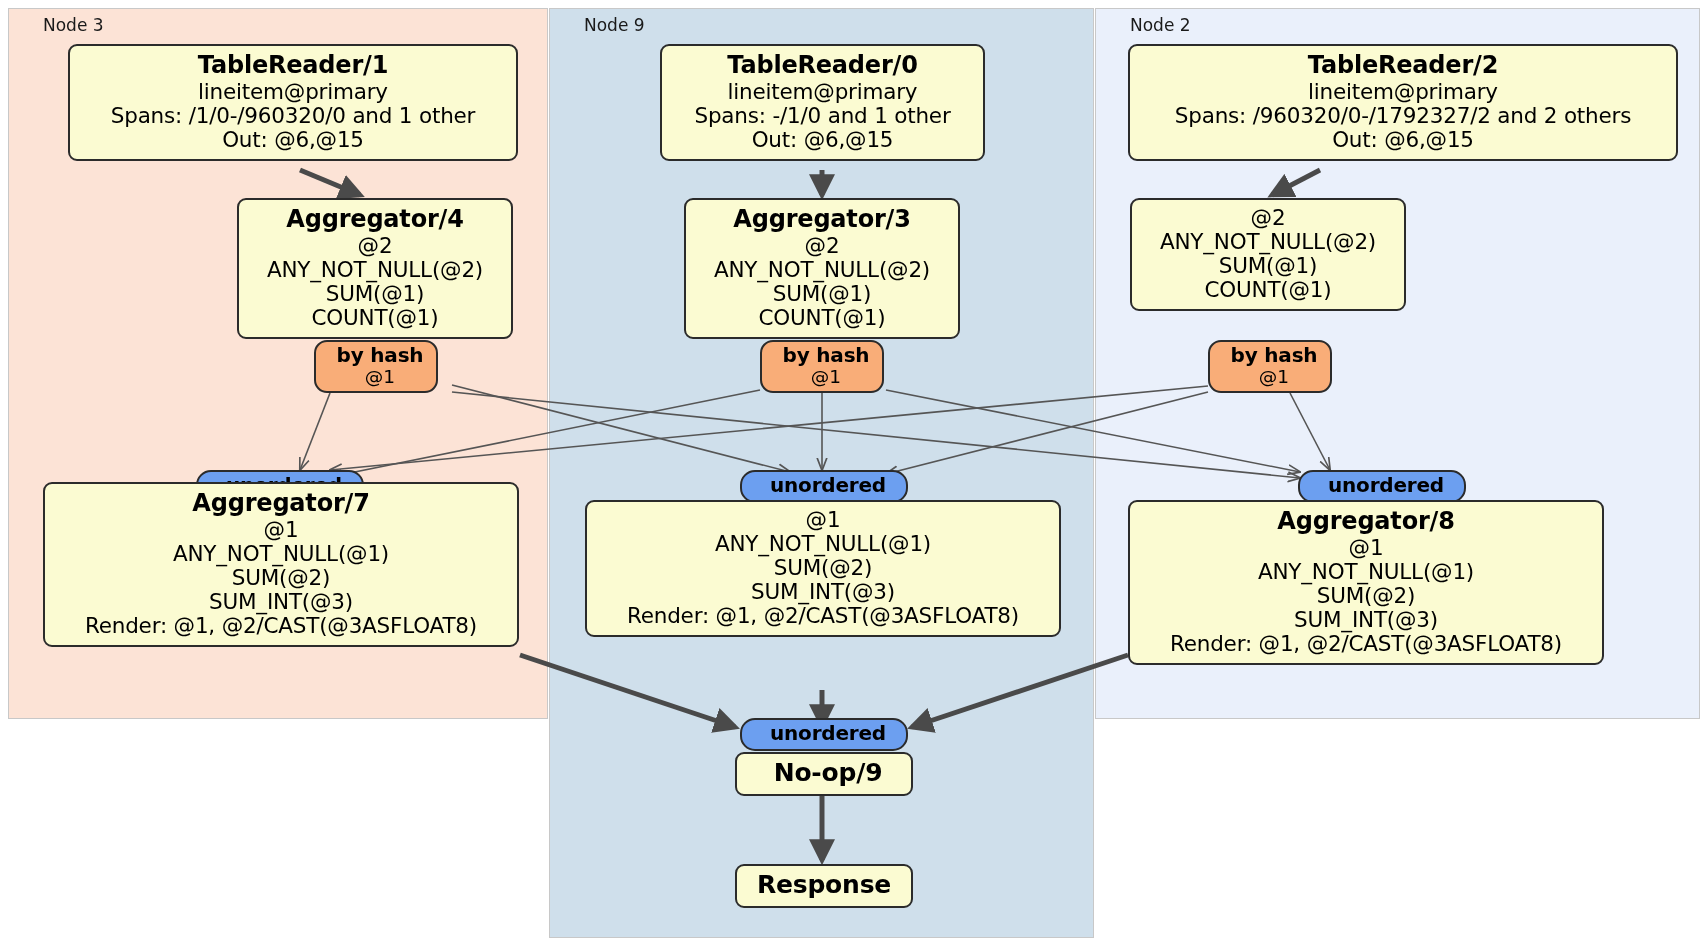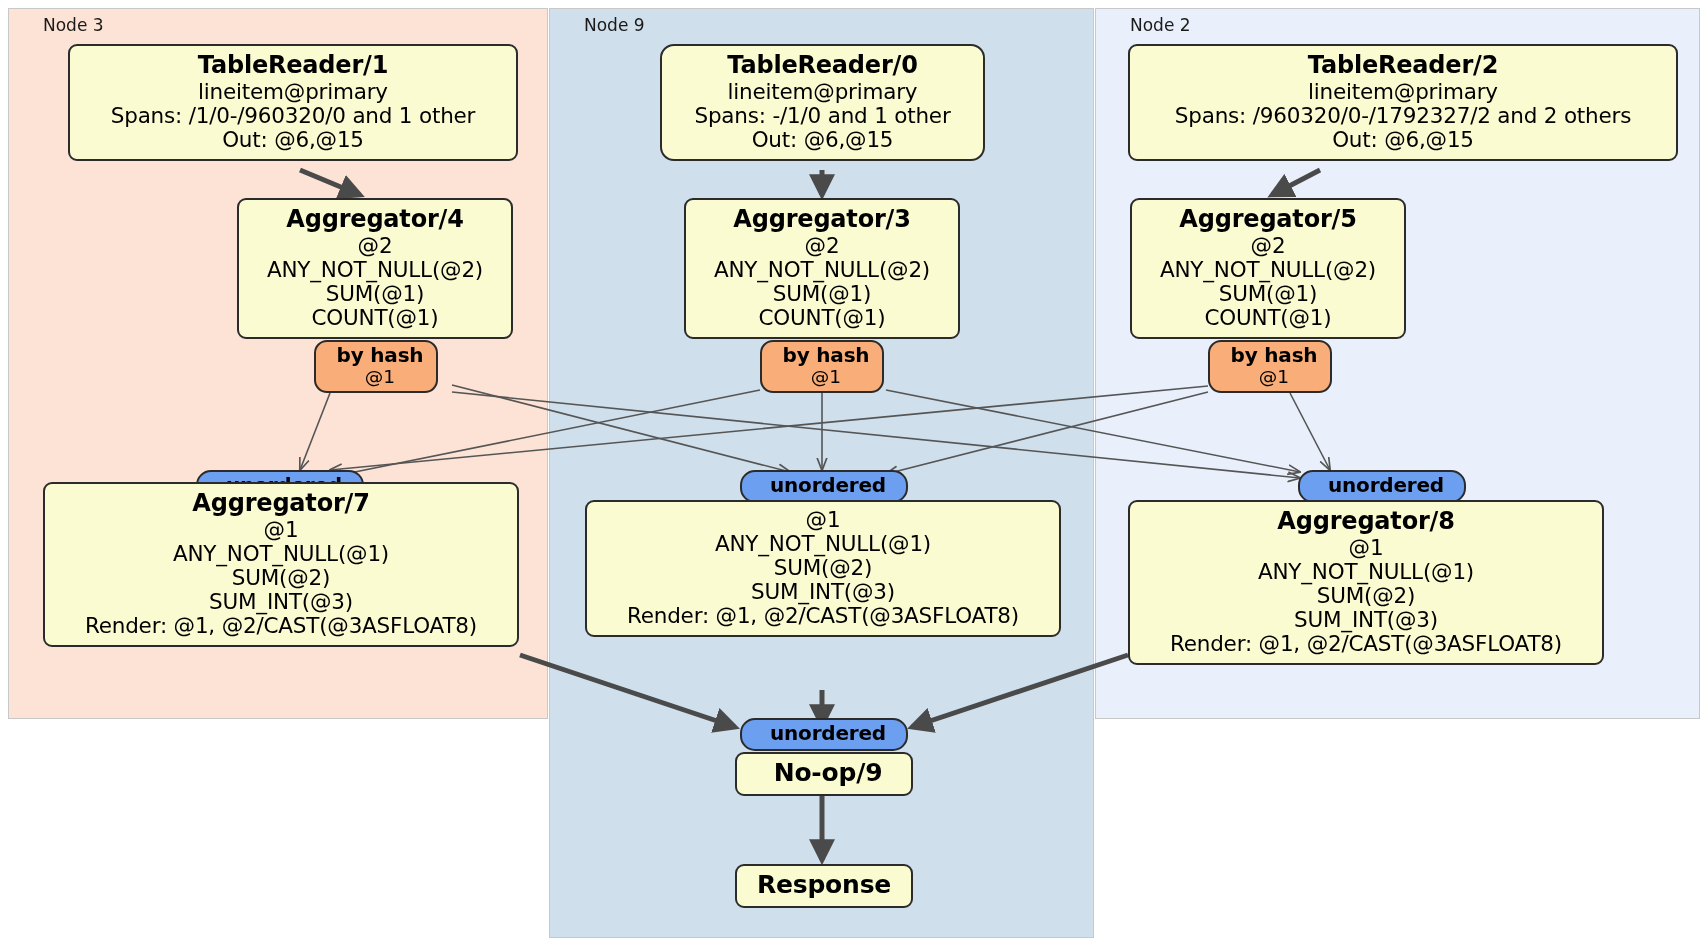--- a/index.html
+++ b/index.html
@@ -159,21 +159,21 @@
     <path d="M 822 790 L 822 860" stroke="#4a4a4a" stroke-width="5" fill="none" marker-end="url(#ah-thick)"></path>
   </svg>
 
   <div class="proc" style="left:68px; top:44px; width:450px;">
     <div class="ttl">TableReader/1</div>
     <div class="ln">lineitem@primary</div>
     <div class="ln">Spans: /1/0-/960320/0 and 1 other</div>
     <div class="ln">Out: @6,@15</div>
   </div>
 
-  <div class="proc" style="left:660px; top:44px; width:325px;border-radius:14px;">
+  <div class="proc" style="left:660px; top:44px; width:325px;">
     <div class="ttl">TableReader/0</div>
     <div class="ln">lineitem@primary</div>
     <div class="ln">Spans: -/1/0 and 1 other</div>
     <div class="ln">Out: @6,@15</div>
   </div>
 
   <div class="proc" style="left:1128px; top:44px; width:550px;">
     <div class="ttl">TableReader/2</div>
     <div class="ln">lineitem@primary</div>
     <div class="ln">Spans: /960320/0-/1792327/2 and 2 others</div>
@@ -190,21 +190,20 @@
 
   <div class="proc" style="left:684px; top:198px; width:276px;">
     <div class="ttl">Aggregator/3</div>
     <div class="ln">@2</div>
     <div class="ln">ANY_NOT_NULL(@2)</div>
     <div class="ln">SUM(@1)</div>
     <div class="ln">COUNT(@1)</div>
   </div>
 
   <div class="proc" style="left:1130px; top:198px; width:276px;">
-    <div class="ttl">Aggregator/5</div>
     <div class="ln">@2</div>
     <div class="ln">ANY_NOT_NULL(@2)</div>
     <div class="ln">SUM(@1)</div>
     <div class="ln">COUNT(@1)</div>
   </div>
 
   <div class="badge hash" style="left:314px; top:340px; width:124px;">
     <div class="b1">by hash</div>
     <div class="b2">@1</div>
   </div>

